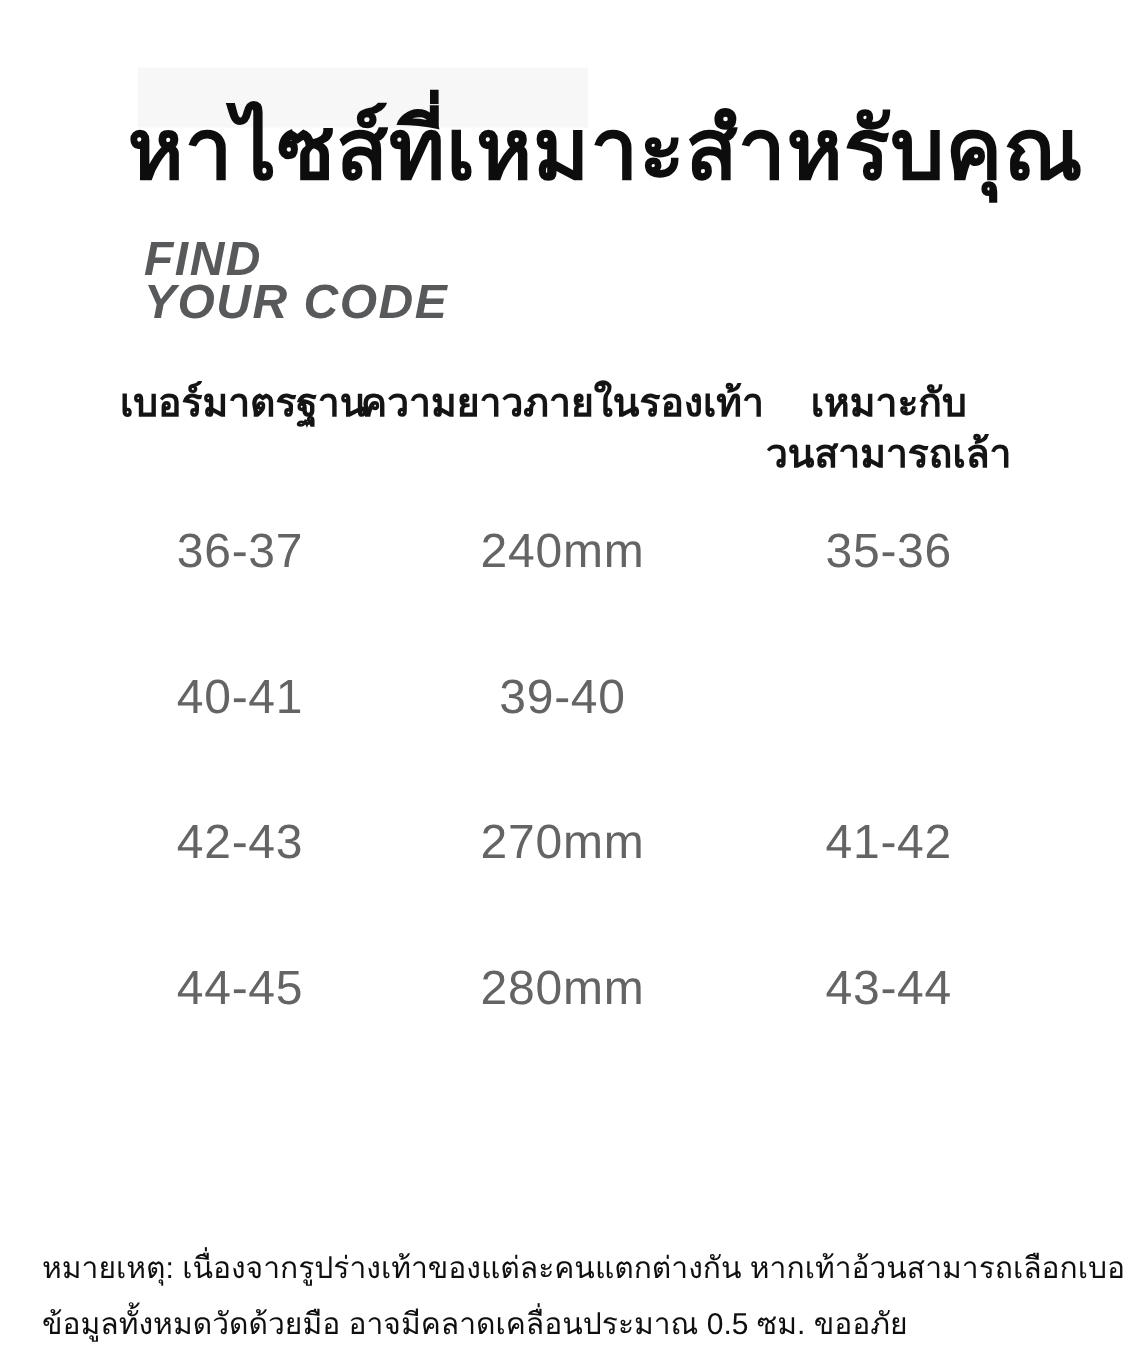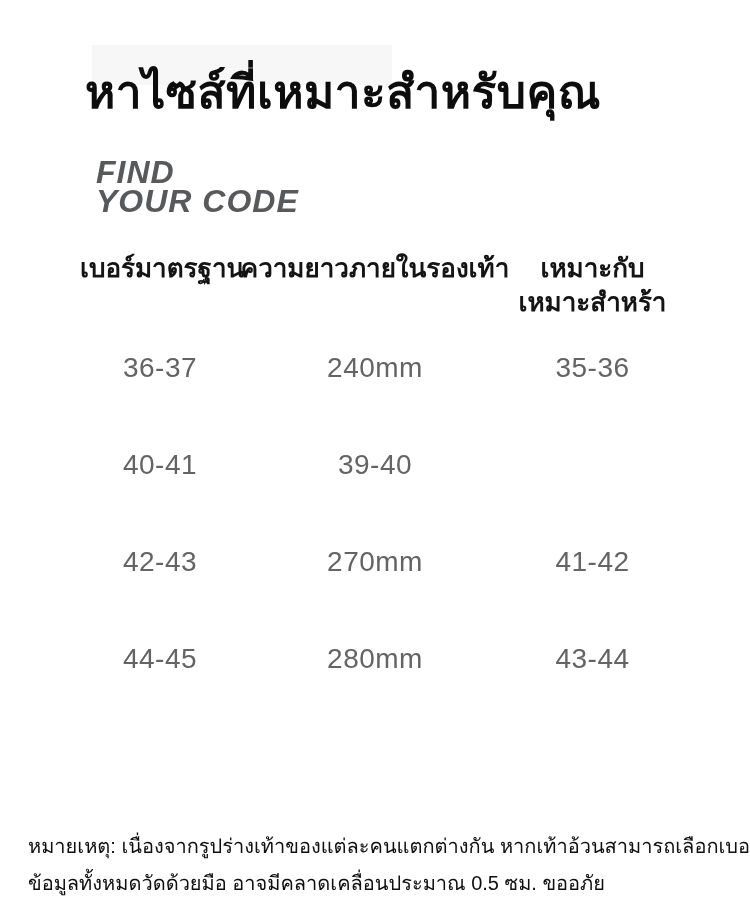--- a/index.html
+++ b/index.html
@@ -24,21 +24,21 @@
     top: 45px;
     width: 300px;
     height: 40px;
     background: #f7f7f7;
   }
 
   .page-title {
     position: absolute;
     left: 85px;
     top: 58px;
-    font-size: 46px;
+    font-size: 57px;
     line-height: 1.5;
     font-weight: 700;
     color: #0d0d0d;
     letter-spacing: 0.5px;
     white-space: nowrap;
   }
 
   .subtitle {
     position: absolute;
     left: 96px;
@@ -73,21 +73,21 @@
     color: #141414;
     text-align: center;
     white-space: nowrap;
   }
   .hcell .hline { display: block; }
   .trow {
     height: 97px;
     align-items: center;
   }
   .tcell {
-    font-size: 28px;
+    font-size: 32px;
     color: #646464;
     text-align: center;
     font-weight: 400;
     letter-spacing: 0.5px;
   }
 
   .notes {
     position: absolute;
     left: 28px;
     top: 828px;
@@ -114,21 +114,21 @@
     <div>YOUR CODE</div>
   </div>
 
   <div class="size-table">
 
     <div class="hrow">
       <div class="hcell">เบอร์มาตรฐาน</div>
       <div class="hcell">ความยาวภายในรองเท้า</div>
       <div class="hcell">
         <span class="hline">เหมาะกับ</span>
-        <span class="hline">เหมาะสำหร้า</span>
+        <span class="hline">วนสามารถเล้า</span>
       </div>
     </div>
 
     <div class="trow">
       <div class="tcell">36-37</div>
       <div class="tcell">240mm</div>
       <div class="tcell">35-36</div>
     </div>
 
 

